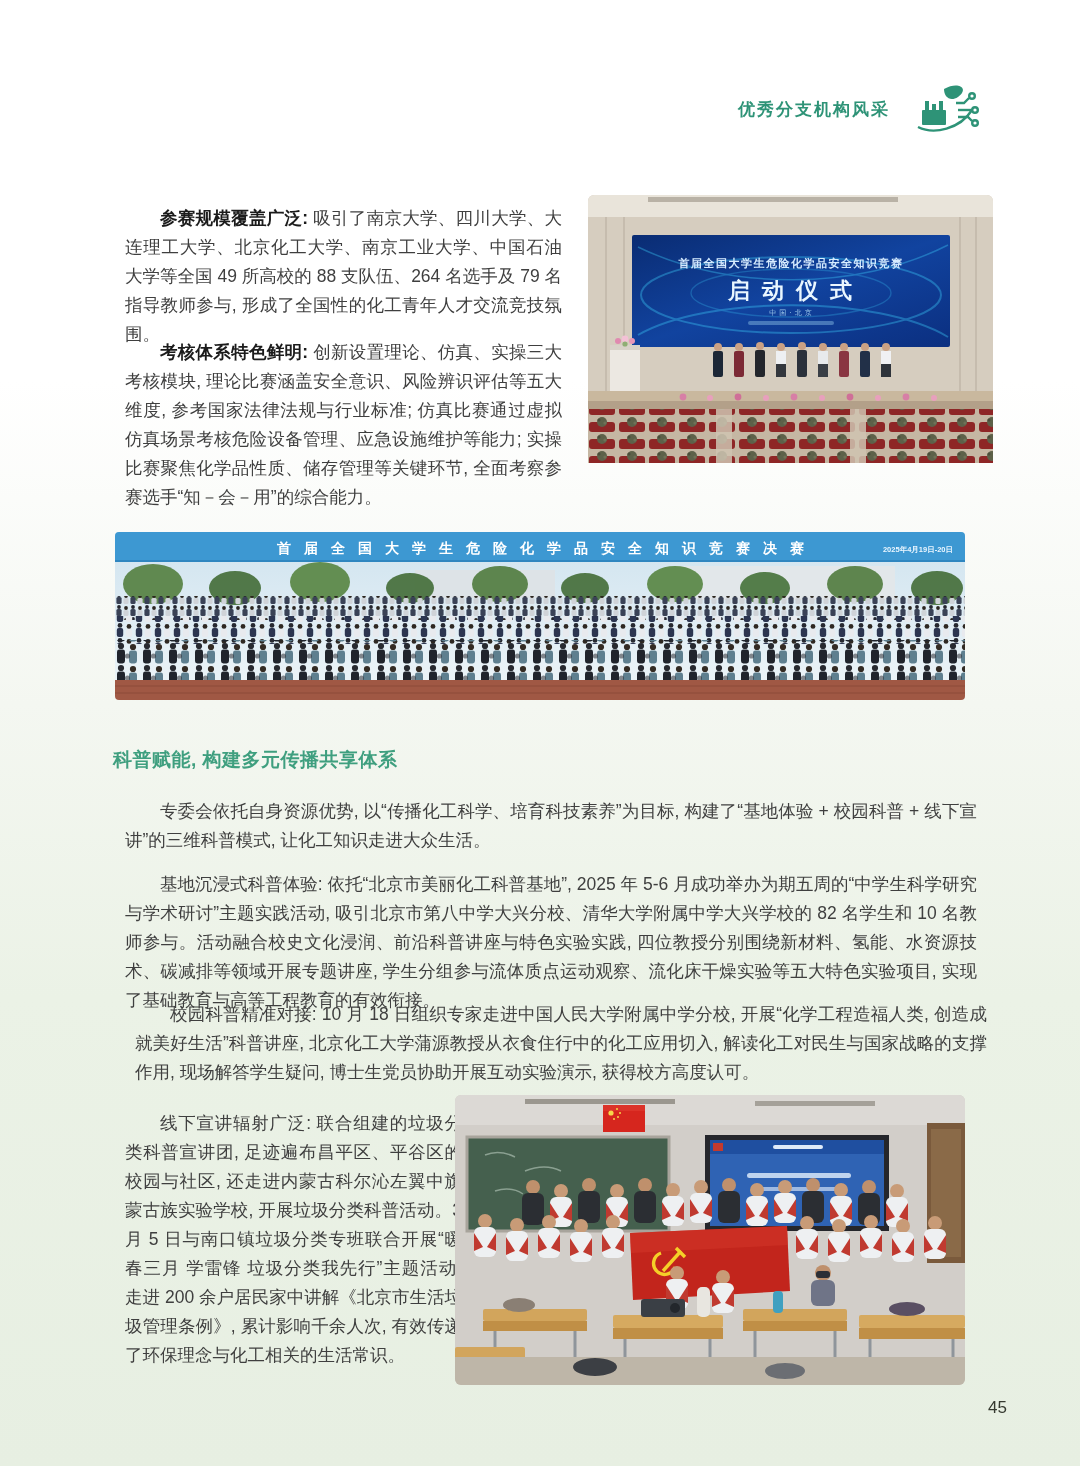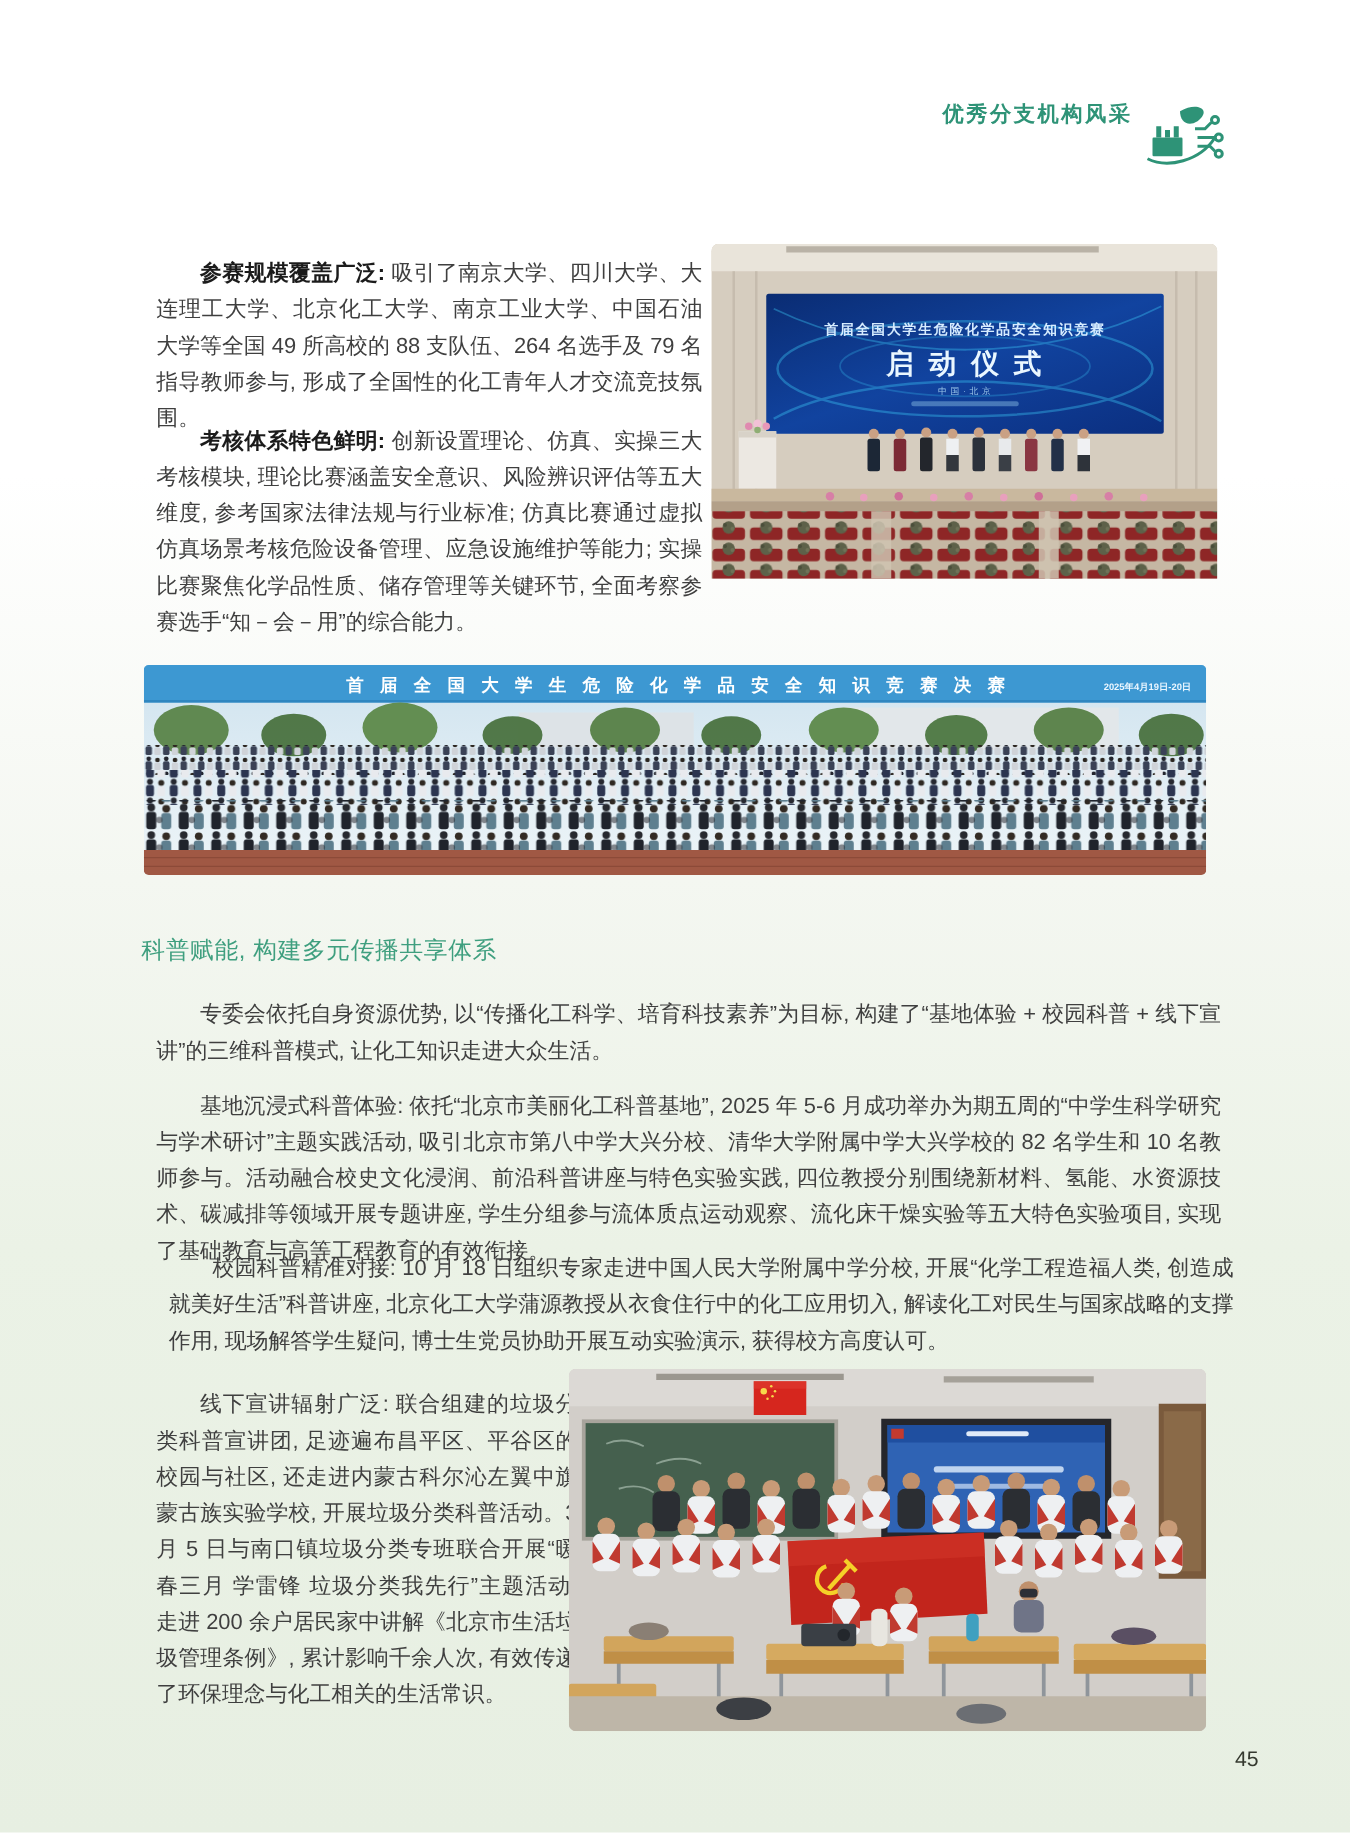--- a/index.html
+++ b/index.html
@@ -8,27 +8,27 @@
     font-family:"Liberation Sans",sans-serif;
     background:linear-gradient(180deg,#ffffff 0%,#ffffff 26%,#f4f7f1 48%,#ebf2e6 68%,#e7efe2 100%);
   }
   .abs{position:absolute;}
   .para{
     font-size:17.5px;line-height:29px;color:#3f3f3f;
     text-align:justify;text-justify:inter-ideograph;
     text-indent:2em;margin:12px;
   }
   .para b{color:#1b1b1b;font-weight:bold;}
-  #header-row{top:80px;right:94px;display:flex;gap:8px;}
+  #header-row{top:80px;right:94px;display:flex;align-items:center;gap:24px;}
   #header-title{color:#2e9377;font-size:17px;letter-spacing:2px;font-weight:bold;}
   #science-heading{
-    left:113px;top:747px;font-size:19px;font-weight:normal;color:#3f9f7f;letter-spacing:.5px;
+    left:113px;top:747px;font-size:19px;font-weight:bold;color:#3f9f7f;letter-spacing:.5px;
   }
   .photo{border-radius:6px;overflow:hidden;}
-  #ceremony-photo{left:569px;top:195px;width:405px;height:298px;}
+  #ceremony-photo{left:588px;top:195px;width:405px;height:298px;}
   #group-photo{left:115px;top:532px;width:850px;height:168px;border-radius:4px;}
   #classroom-photo{left:455px;top:1095px;width:510px;height:290px;}
   #col-left-1{left:113px;top:192px;width:437px;}
   #col-left-2{left:113px;top:326px;width:437px;}
   #para-c{left:113px;top:785px;width:852px;}
   #para-d{left:113px;top:858px;width:852px;}
   #para-e{left:123px;top:988px;width:852px;}
   #para-f{left:113px;top:1097px;width:337px;}
   #page-number{left:941px;top:1398px;font-size:17px;color:#35392f;margin-left:47px;}
   svg{display:block;}

